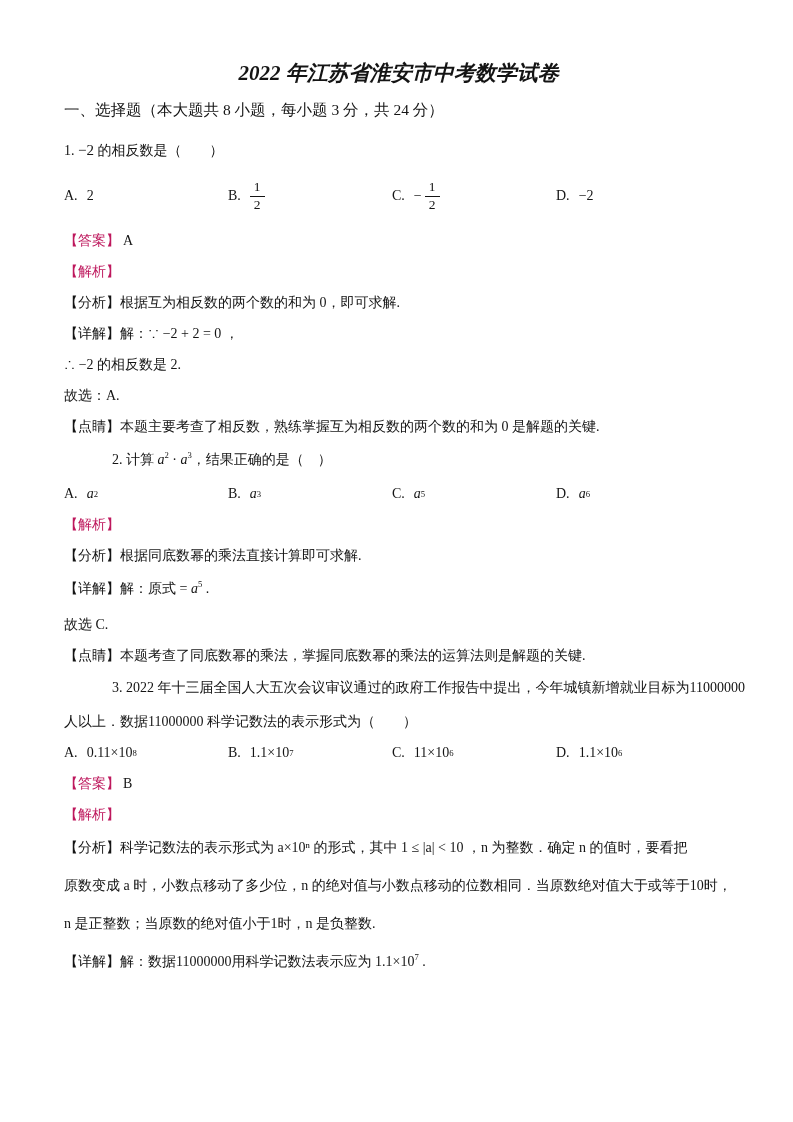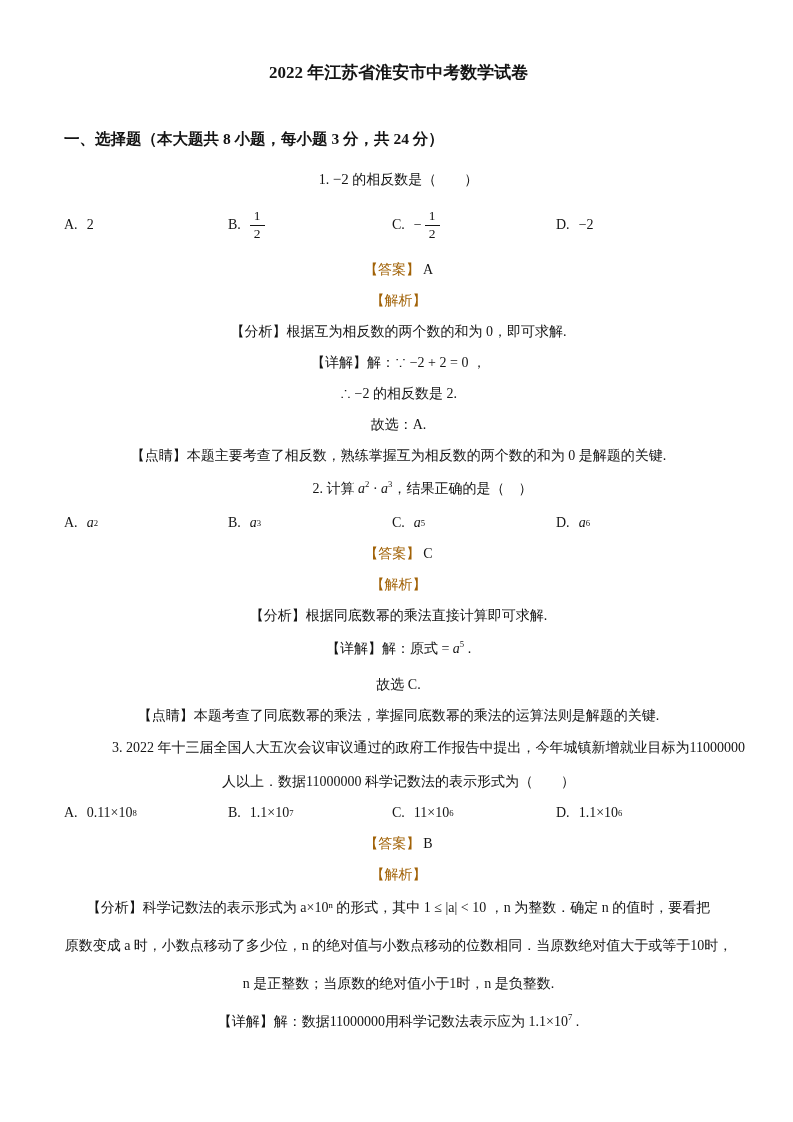--- a/index.html
+++ b/index.html
@@ -5,32 +5,32 @@
   html,body { margin:0; padding:0; }
   body {
     width:793px; height:1122px; box-sizing:border-box;
     background:#ffffff; color:#141414;
     font-family:"Liberation Serif","DejaVu Serif",serif;
     font-size:14px;
     padding:58px 60px 0 64px;
     overflow:hidden;
   }
   .title {
-    font-size:17px; font-weight:bold; text-align:center;
-    margin:0 0 40px 0; line-height:30px;
+    font-size:21px; font-weight:bold; text-align:center;
+    margin:0 0 11px 0; line-height:30px;font-style:italic;
   }
   .section {
-    font-size:15.5px; font-weight:bold;
+    font-size:15.5px; font-weight:normal;
     margin:0 0 18px 0; line-height:22px;
   }
-  p { margin:0 0 11px 0; line-height:20px;text-align:center; }
+  p { margin:0 0 11px 0; line-height:20px; }
   .stem { margin:6px 0 12px 0; line-height:22px; }
   .gap-top { margin-top:8px;margin-left:48px; }
   .nowrap { white-space:nowrap; }
-  .blue { color:#a16207; }
+  .blue { color:#be185d; }
   .ans { margin-left:3px; }
   .opts { display:flex; margin:0 0 13px 0; align-items:center; }
   .opts.tall { height:44px; }
   .opt { flex:0 0 164px; display:flex; align-items:center; }
   .opt:last-child { flex:0 0 auto; }
   .olabel { margin-right:9px; }
   .mi { font-style:italic; }
   sup { font-size:0.62em; vertical-align:super; line-height:0; }
   .supline { line-height:24px; margin-bottom:14px; }
   .frac { display:inline-block; vertical-align:middle; text-align:center; font-size:13.5px; }
@@ -101,21 +101,20 @@
         <span class="mi">a</span>
         <sup>5</sup>
       </span>
     <span class="opt">
         <span class="olabel">D.</span>
         <span class="mi">a</span>
         <sup>6</sup>
       </span>
   </div>
 
-  <p><span class="blue">【答案】</span><span class="ans">C</span></p>
   <p><span class="blue">【解析】</span></p>
   <p>【分析】根据同底数幂的乘法直接计算即可求解.</p>
   <p class="supline"><span>【详解】解：原式 = </span><span class="mi">a</span><sup>5</sup><span> .</span></p>
   <p>故选 C.</p>
   <p class="nowrap">【点睛】本题考查了同底数幂的乘法，掌握同底数幂的乘法的运算法则是解题的关键.</p>
 
   <p class="stem nowrap gap-top">3.  2022 年十三届全国人大五次会议审议通过的政府工作报告中提出，今年城镇新增就业目标为11000000</p>
   <p class="stem">人以上．数据11000000 科学记数法的表示形式为（　　）</p>
 
   <div class="opts">

